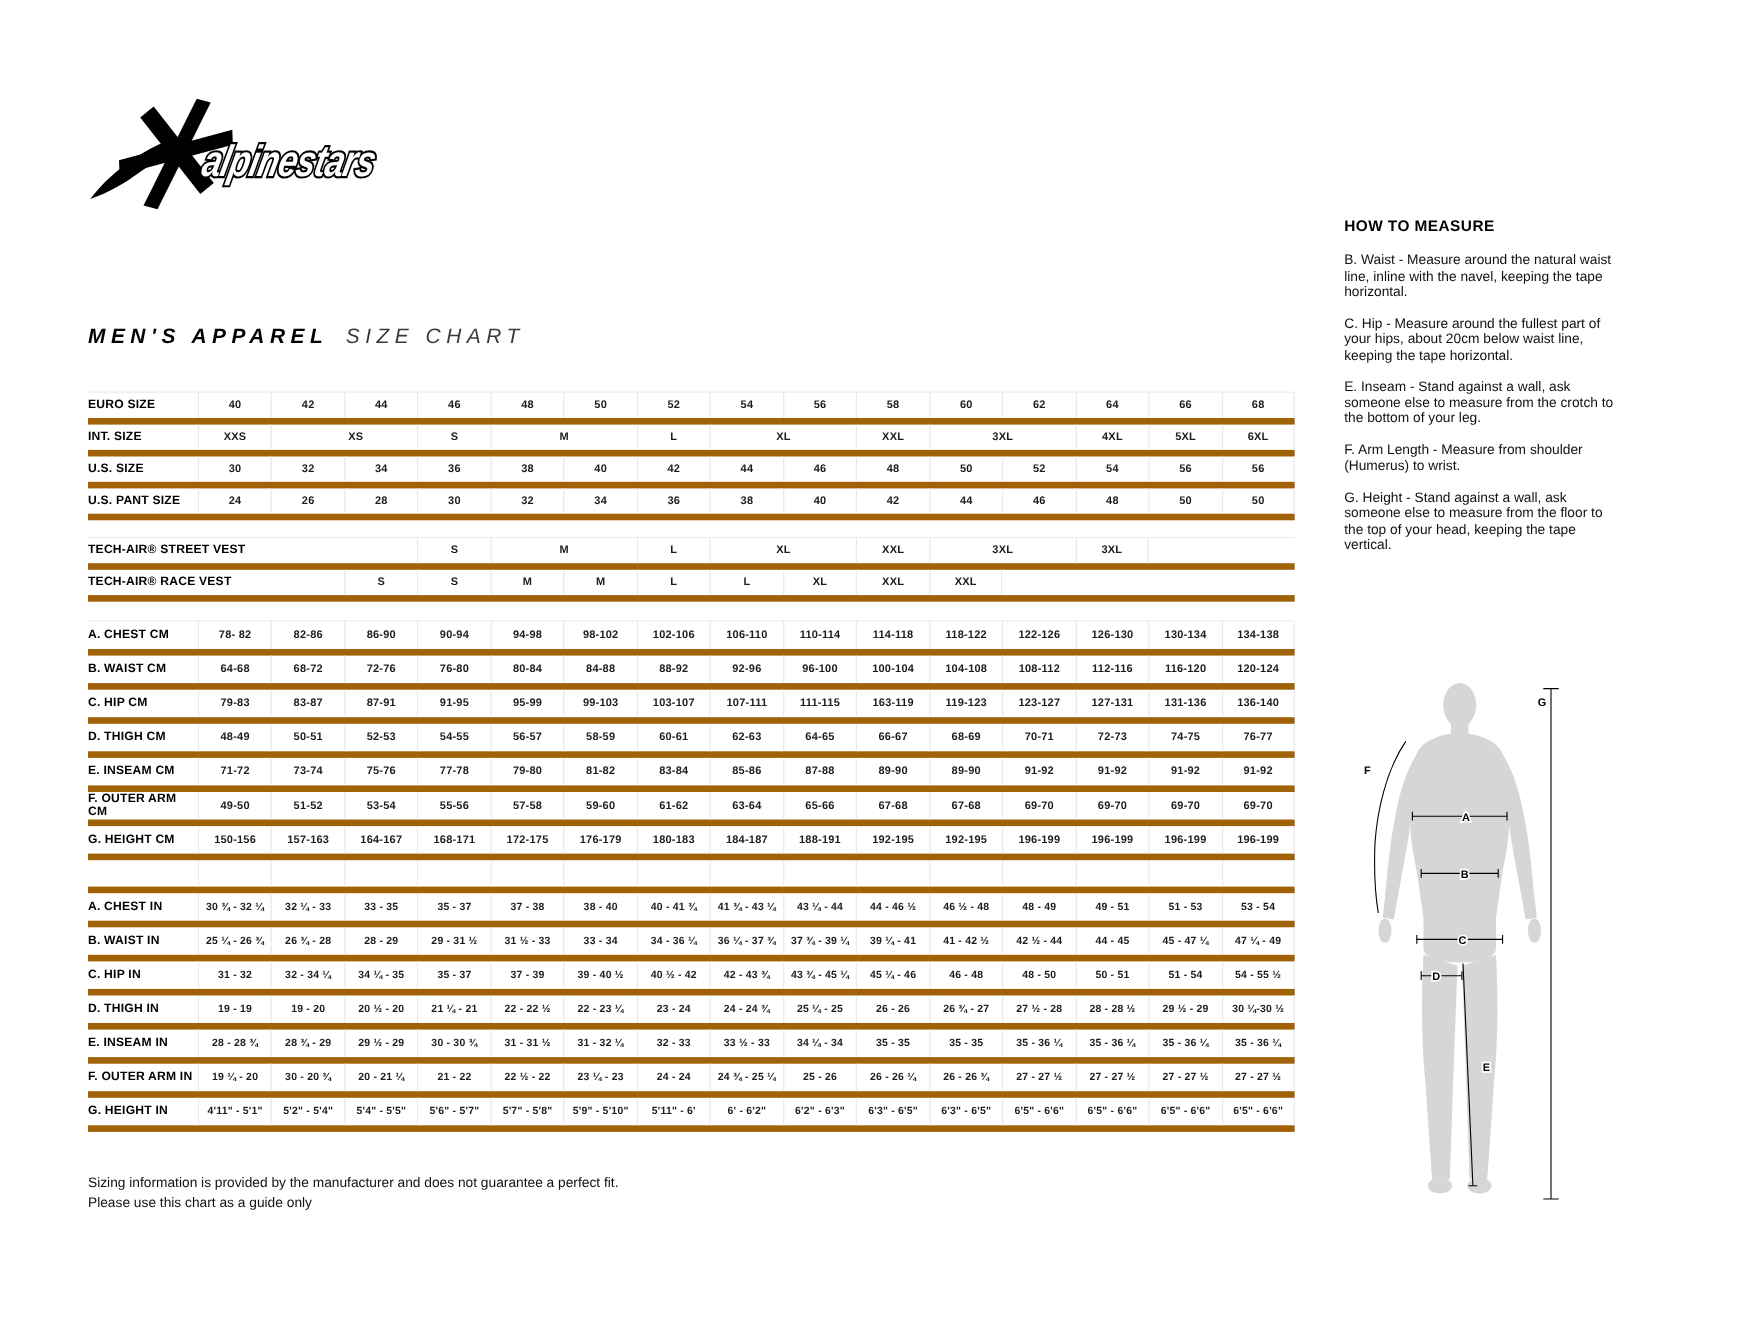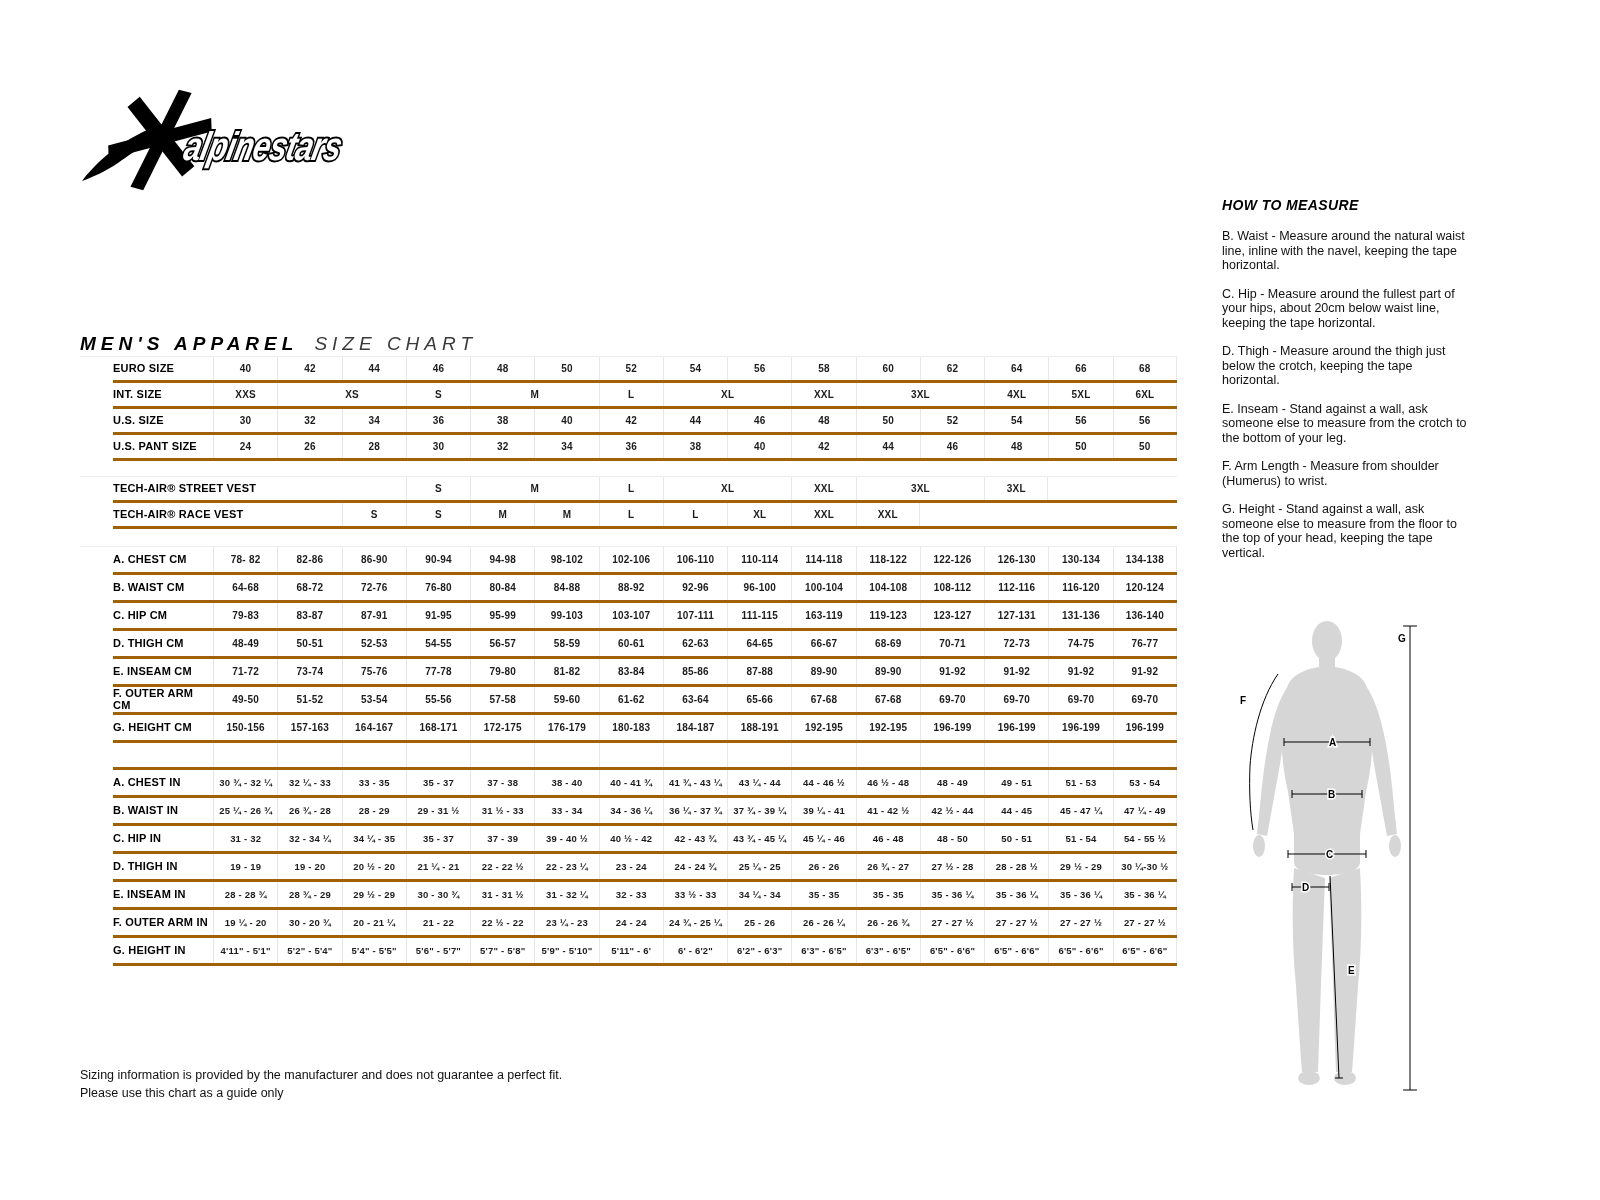--- a/index.html
+++ b/index.html
@@ -5,46 +5,46 @@
   html,body{margin:0;padding:0;background:#fff;}
   body{width:1600px;height:1200px;position:relative;overflow:hidden;
        font-family:"Liberation Sans", sans-serif;color:#111;}
   .abs{position:absolute;}
 
   
   #logo{left:78px;top:86px;width:272px;height:118px;}
 
   
   #title{left:80px;top:296px;display:flex;gap:16px;align-items:baseline;}
-  #title .t-main{font-size:19px;font-weight:bold;font-style:italic;letter-spacing:5px;color:#000;margin-top:37px;}
+  #title .t-main{font-size:19px;font-weight:bold;font-style:italic;letter-spacing:5px;color:#000;}
   #title .t-sub{font-size:19px;font-weight:normal;font-style:italic;letter-spacing:5px;color:#3a3a3a;}
 
   
   #sizetable{left:80px;top:356px;width:1097px;}
   .tgroup{border-top:1px solid #ececec;}
   .tgroup.g2{margin-top:15px;}
   .tgroup.g3{margin-top:17px;}
   .tgroup.g4{border-top:none;}
   .trow{display:grid;grid-template-columns:100px repeat(15,1fr);
-        border-bottom:3px solid #a16207;min-height:23px;align-items:stretch;margin-left:33px;}
+        border-bottom:6px solid #a16207;min-height:23px;align-items:stretch;}
   .g3 .trow,.g4 .trow{min-height:25px;}
   .trow.spacer{min-height:24px;}
   .tlabel{font-size:11px;font-weight:bold;color:#000;line-height:11.5px;
           display:flex;align-items:center;letter-spacing:0.2px;}
   .g2 .tlabel{white-space:nowrap;overflow:visible;}
   .tcell{display:flex;align-items:center;justify-content:center;
          font-size:10px;font-weight:bold;color:#1c1c1c;letter-spacing:0.2px;
          white-space:nowrap;}
   .g4 .tcell{font-size:9.5px;}
   .tcell.bl{border-left:1px solid #e7e7e7;}
   .tcell.br{border-right:1px solid #e7e7e7;}
 
   
   #measure{left:1222px;top:197px;width:245px;}
-  #measure h3{margin:0 0 16px 0;font-size:14px;font-weight:bold;letter-spacing:0.4px;color:#000;font-style:italic;}
+  #measure h3{margin:0 0 16px 0;font-size:14px;font-weight:bold;letter-spacing:0.4px;color:#000;}
   #measure p{margin:0 0 14px 0;font-size:12.5px;line-height:14.5px;color:#111;}
 
   
   #figure{left:1232px;top:614px;width:210px;height:486px;}
 
   
   #disclaimer{left:80px;top:1066px;font-size:12.5px;line-height:18px;color:#111;}
 </style>
 </head>
 <body>
@@ -442,21 +442,20 @@
         <div class="tcell bl">6'5" - 6'6"</div>
         <div class="tcell bl br">6'5" - 6'6"</div>
       </div>
     </div>
   </div>
 
 <div id="measure" class="abs">
   <h3>HOW TO MEASURE</h3>
   <p>B. Waist - Measure around the natural waist line, inline with the navel, keeping the tape horizontal.</p>
   <p>C. Hip - Measure around the fullest part of your hips, about 20cm below waist line, keeping the tape horizontal.</p>
-  <p>D. Thigh - Measure around the thigh just below the crotch, keeping the tape horizontal.</p>
   <p>E. Inseam - Stand against a wall, ask someone else to measure from the crotch to the bottom of your leg.</p>
   <p>F. Arm Length - Measure from shoulder (Humerus) to wrist.</p>
   <p>G. Height - Stand against a wall, ask someone else to measure from the floor to the top of your head, keeping the tape vertical.</p>
 </div>
 
 <svg id="figure" class="abs" viewBox="0 0 210 486" xmlns="http://www.w3.org/2000/svg">
   <g fill="#d6d6d6">
     <ellipse cx="95" cy="27" rx="15" ry="20"></ellipse>
     <rect x="87" y="42" width="16" height="14"></rect>
     <path d="M95,52 C72,54 58,62 55,74 L50,120 C49,140 52,160 56,178 L62,220 L62,248

